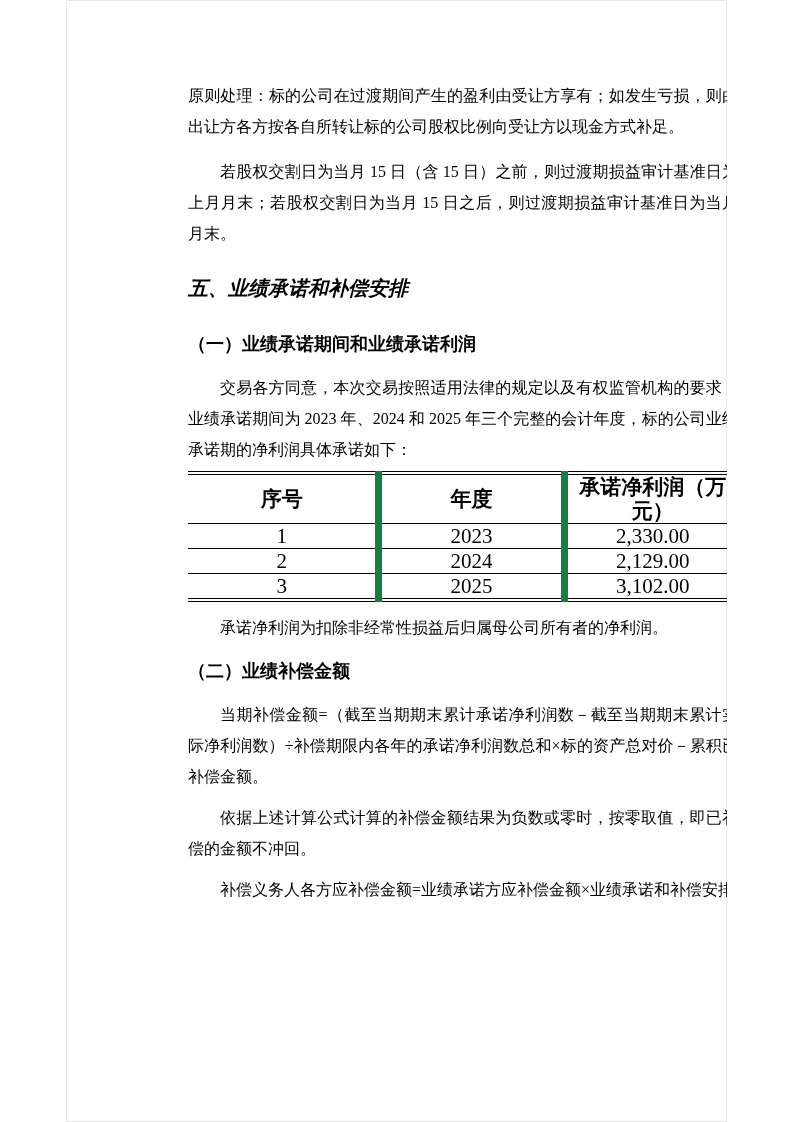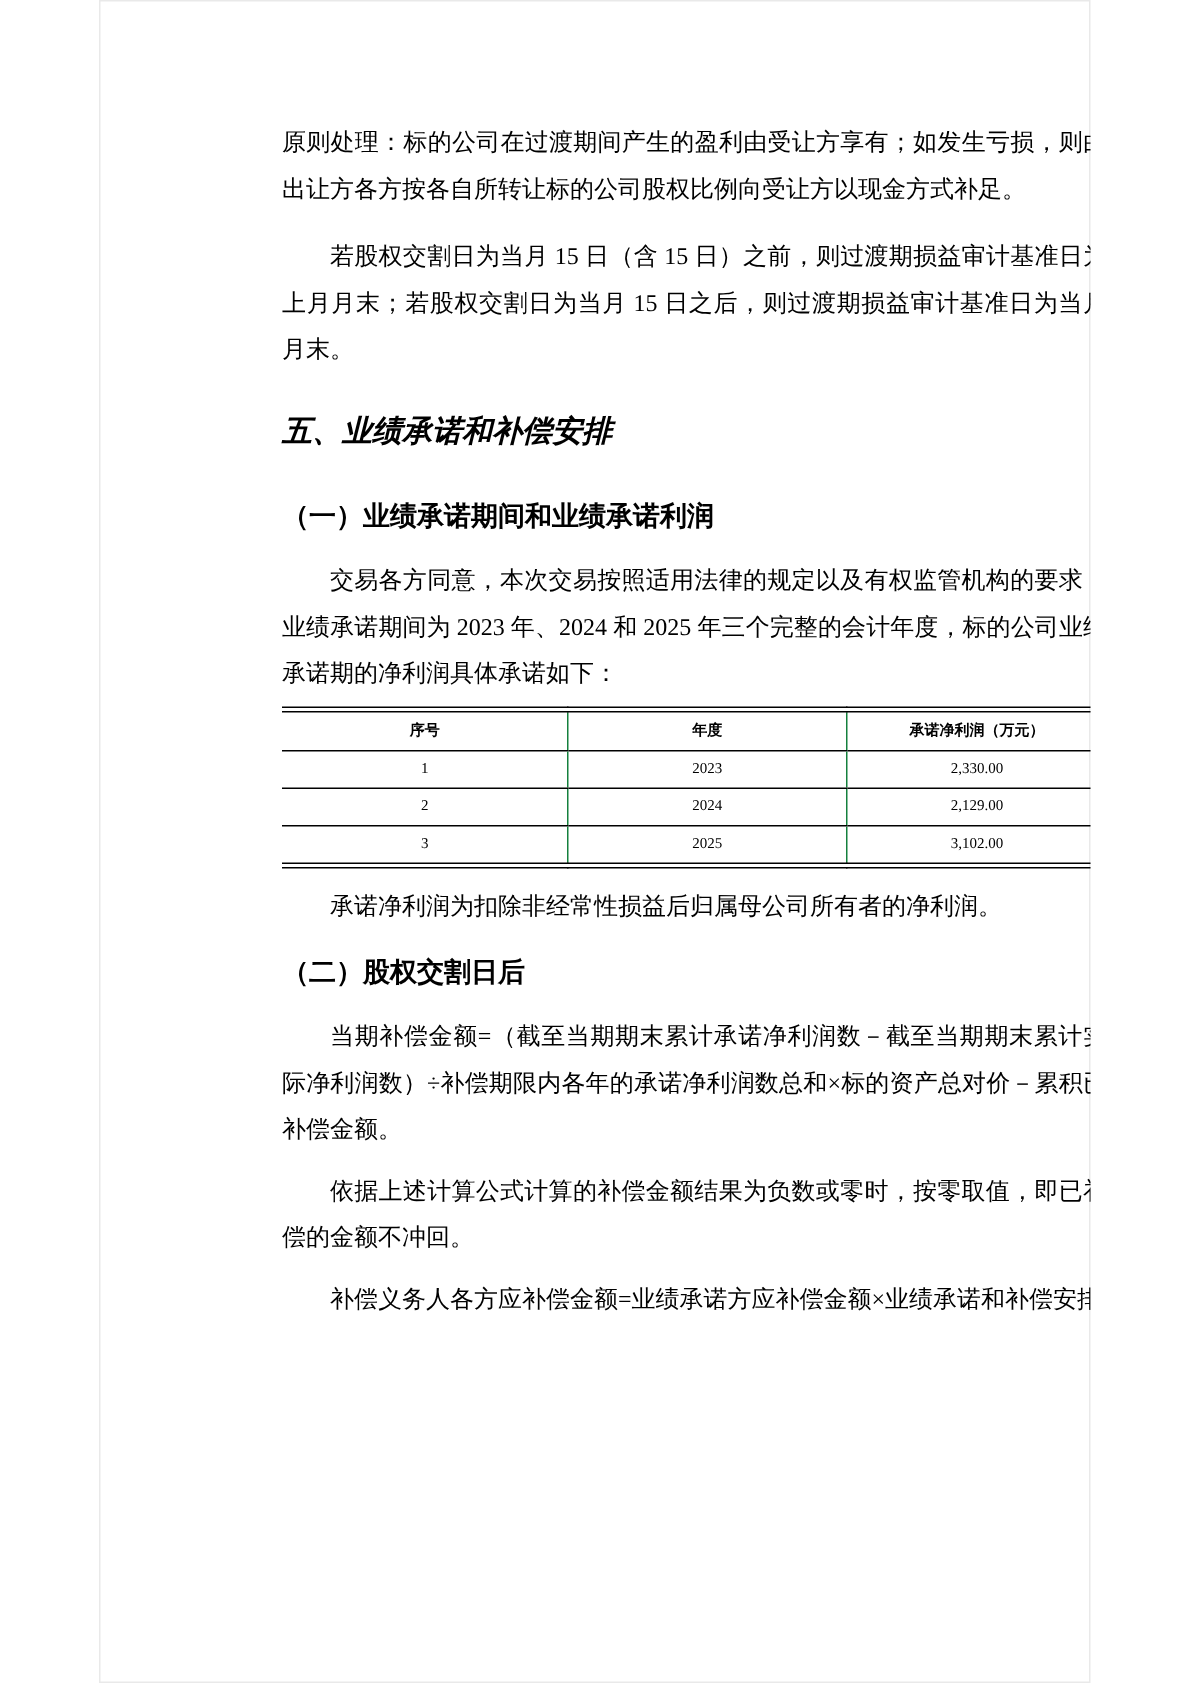--- a/index.html
+++ b/index.html
@@ -69,32 +69,32 @@
     border-bottom: 4px double #000;
   }
   table.commit col.c1 { width: 34.7%; }
   table.commit col.c2 { width: 33.7%; }
   table.commit col.c3 { width: 31.6%; }
   table.commit th,
   table.commit td {
     border-bottom: 1px solid #000;
     text-align: center;
     vertical-align: middle;
-    font-size: 10px;
+    font-size: 21px;
     height: 24px;
     line-height: 24px;
     padding: 0 4px;
   }
   table.commit th {
     font-weight: bold;
     height: 25px;
   }
   table.commit th + th,
   table.commit td + td {
-    border-left: 1px solid #15803d;
+    border-left: 7px solid #15803d;
   }
   .page-number {
     position: absolute;
     left: 656px;
     top: 1037px;
     width: 30px;
     text-align: center;
     font-size: 15px;
     line-height: 20px;
   }
@@ -143,21 +143,21 @@
         <tr>
           <td>3</td>
           <td>2025</td>
           <td>3,102.00</td>
         </tr>
       </tbody>
     </table>
 
     <p class="para indent mt-p5">承诺净利润为扣除非经常性损益后归属母公司所有者的净利润。</p>
 
-    <h2 class="h-sub h-sub2">（二）股权交割日后</h2>
+    <h2 class="h-sub h-sub2">（二）业绩补偿金额</h2>
 
 
     <p class="para indent mt-p7">当期补偿金额=（截至当期期末累计承诺净利润数－截至当期期末累计实际净利润数）÷补偿期限内各年的承诺净利润数总和×标的资产总对价－累积已补偿金额。</p>
 
     <p class="para indent mt-p8">依据上述计算公式计算的补偿金额结果为负数或零时，按零取值，即已补偿的金额不冲回。</p>
 
     <p class="para indent mt-p9">补偿义务人各方应补偿金额=业绩承诺方应补偿金额×业绩承诺和补偿安排</p>
 
   </div>
 

